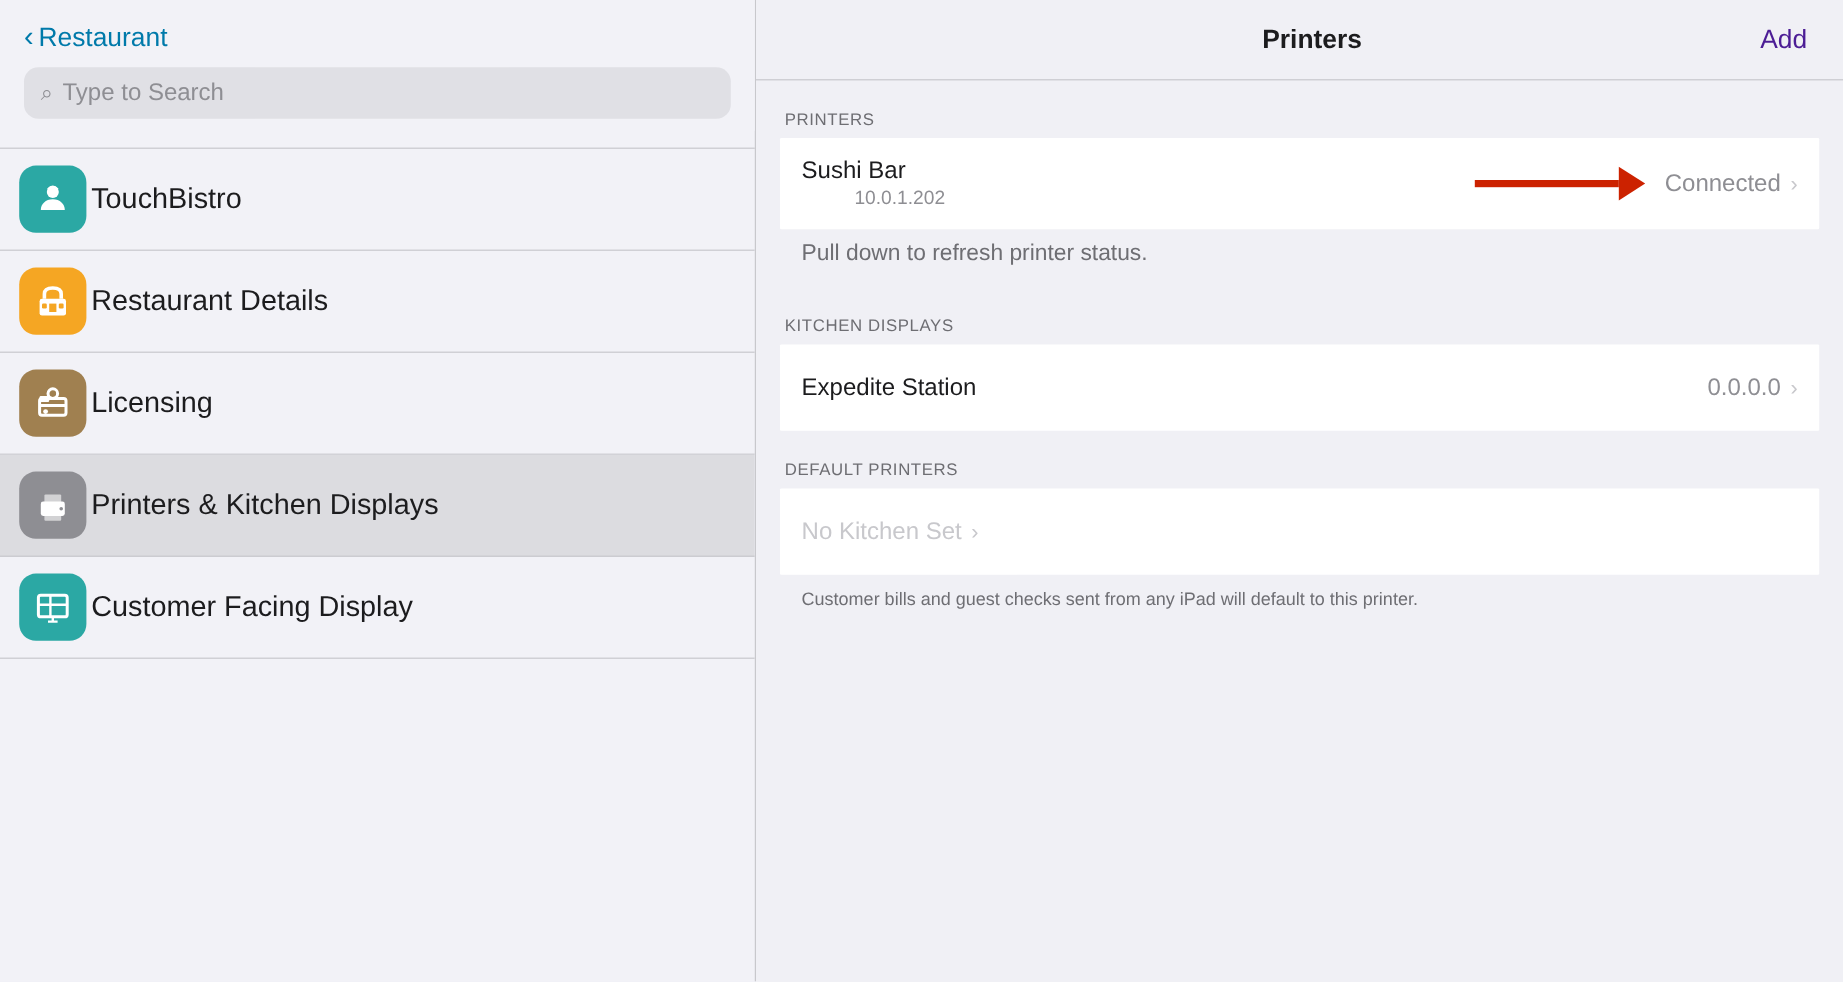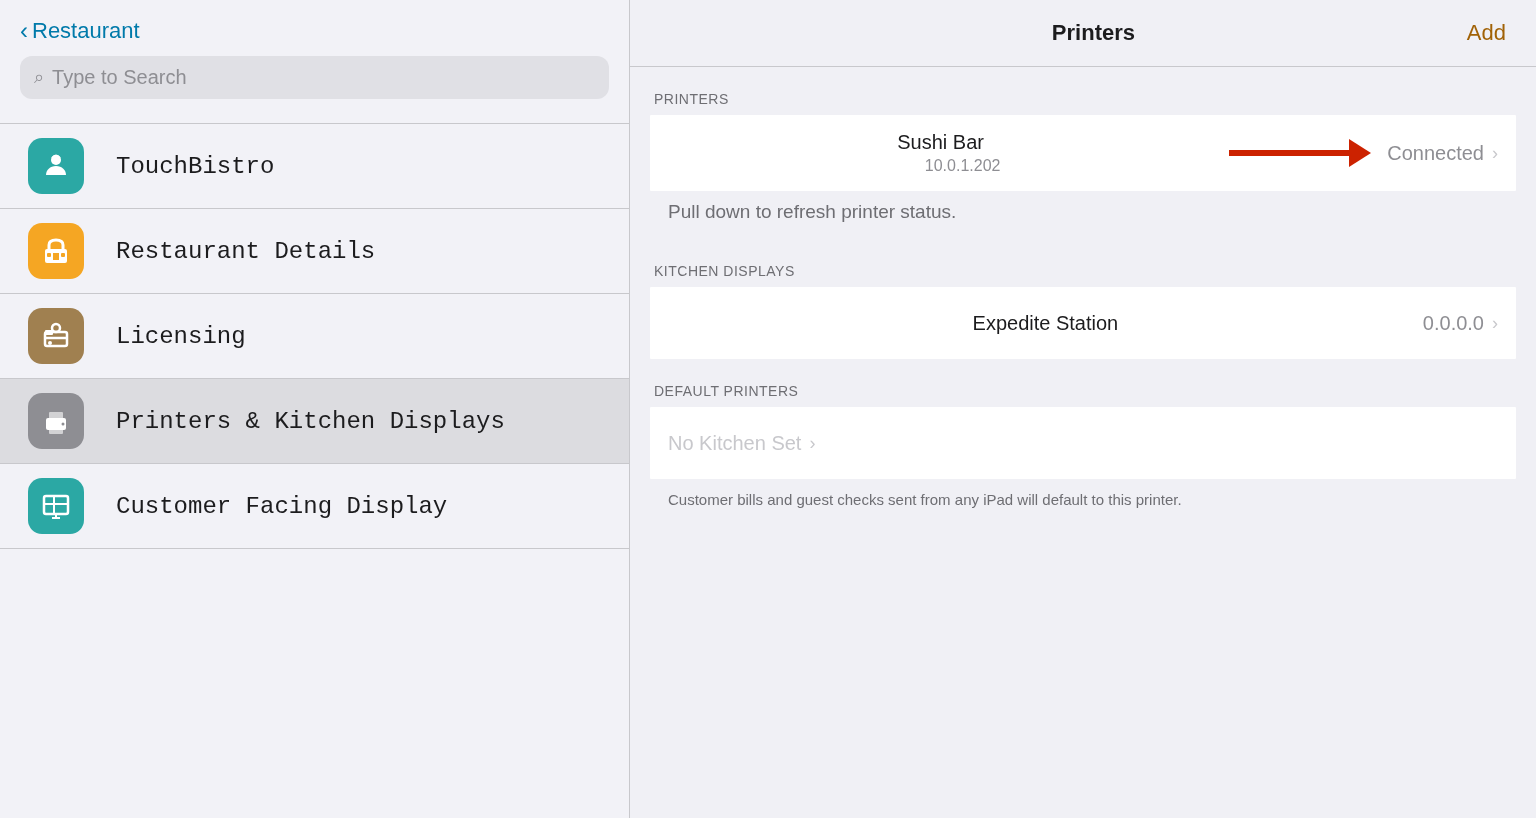--- a/index.html
+++ b/index.html
@@ -84,27 +84,26 @@
     }
 
     .sidebar-list {
       flex: 1;
       overflow-y: auto;
     }
 
     .sidebar-item {
       display: flex;
       align-items: center;
-      padding: 14px 28px;
+      padding: 14px 16px;
       border-bottom: 1px solid #c8c8cc;
       cursor: pointer;
       background: transparent;
-      gap: 32px;
+      gap: 4px;
       min-height: 80px;
-      font-family: Liberation Mono, monospace;
     }
 
     .sidebar-item.active {
       background: #dcdce0;
     }
 
     .sidebar-item-icon {
       width: 56px;
       height: 56px;
       border-radius: 14px;
@@ -149,21 +148,21 @@
     .main-title {
       font-size: 22px;
       font-weight: 700;
       color: #1c1c1e;
       text-align: center;
       flex: 1;
     }
 
     .add-button {
       font-size: 22px;
-      color: #a16207;
+      color: #4c1d95;
       background: none;
       border: none;
       cursor: pointer;
       font-weight: 400;
     }
 
     .main-content {
       flex: 1;
       padding: 0;
     }
@@ -180,21 +179,20 @@
       letter-spacing: 0.5px;
       margin-bottom: 8px;
       text-transform: uppercase;
       padding-left: 4px;
     }
 
     .card {
       background: #ffffff;
       border-radius: 1px;
       overflow: hidden;
-      text-align: center;
     }
 
     .card-row {
       display: flex;
       align-items: center;
       padding: 16px 18px;
       border-bottom: 1px solid #e8e8ed;
       min-height: 72px;
       cursor: pointer;
     }

